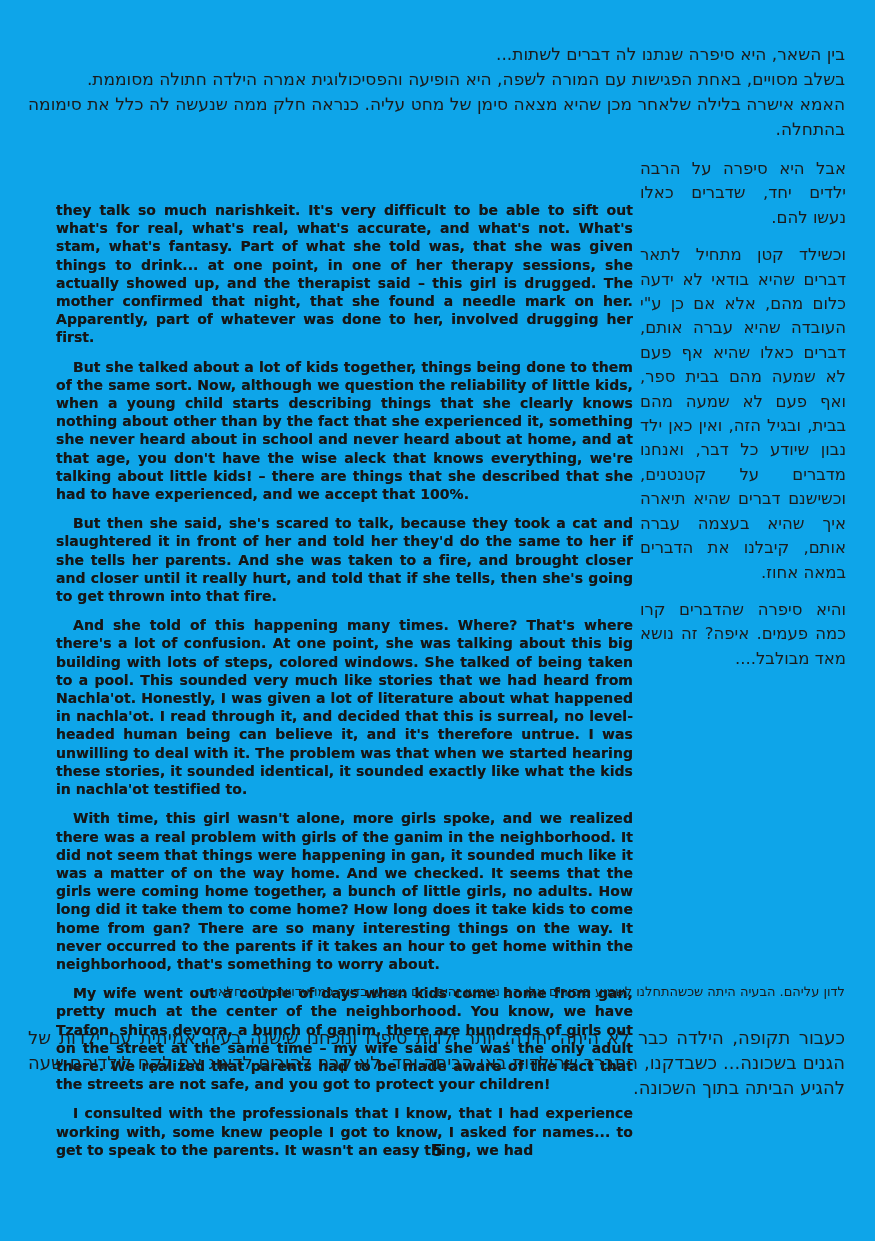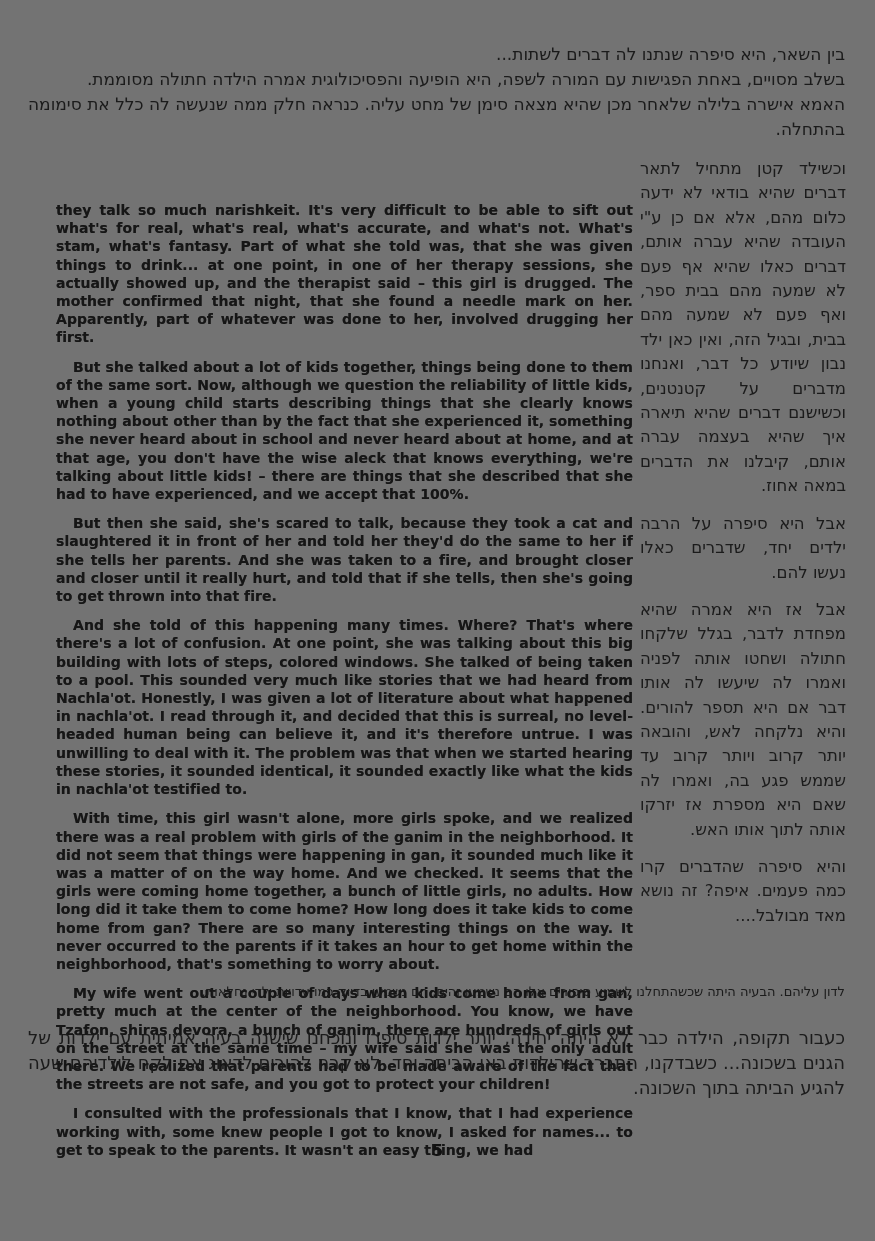--- a/index.html
+++ b/index.html
@@ -4,21 +4,21 @@
 <style>
   html, body {
     margin: 0;
     padding: 0;
     background: #ffffff;
   }
   .page {
     position: relative;
     width: 875px;
     height: 1241px;
-    background: #737373;
+    background: #0ea5e9;
     overflow: hidden;
     font-family: "DejaVu Sans", sans-serif;
     color: #1b1b1b;
   }
 
   
   .top-heb {
     position: absolute;
     top: 42px;
     right: 30px;
@@ -114,23 +114,22 @@
     <p class="noindent">they talk so much narishkeit. It's very difficult to be able to sift out what's for real, what's real, what's accurate, and what's not. What's stam, what's fantasy. Part of what she told was, that she was given things to drink... at one point, in one of her therapy sessions, she actually showed up, and the therapist said – this girl is drugged. The mother confirmed that night, that she found a needle mark on her. Apparently, part of whatever was done to her, involved drugging her first.</p>
     <p>But she talked about a lot of kids together, things being done to them of the same sort. Now, although we question the reliability of little kids, when a young child starts describing things that she clearly knows nothing about other than by the fact that she experienced it, something she never heard about in school and never heard about at home, and at that age, you don't have the wise aleck that knows everything, we're talking about little kids! – there are things that she described that she had to have experienced, and we accept that 100%.</p>
     <p>But then she said, she's scared to talk, because they took a cat and slaughtered it in front of her and told her they'd do the same to her if she tells her parents. And she was taken to a fire, and brought closer and closer until it really hurt, and told that if she tells, then she's going to get thrown into that fire.</p>
     <p>And she told of this happening many times. Where? That's where there's a lot of confusion. At one point, she was talking about this big building with lots of steps, colored windows. She talked of being taken to a pool. This sounded very much like stories that we had heard from Nachla'ot. Honestly, I was given a lot of literature about what happened in nachla'ot. I read through it, and decided that this is surreal, no level-headed human being can believe it, and it's therefore untrue. I was unwilling to deal with it. The problem was that when we started hearing these stories, it sounded identical, it sounded exactly like what the kids in nachla'ot testified to.</p>
     <p>With time, this girl wasn't alone, more girls spoke, and we realized there was a real problem with girls of the ganim in the neighborhood. It did not seem that things were happening in gan, it sounded much like it was a matter of on the way home. And we checked. It seems that the girls were coming home together, a bunch of little girls, no adults. How long did it take them to come home? How long does it take kids to come home from gan?  There are so many interesting things on the way. It never occurred to the parents if it takes an hour to get home within the neighborhood, that's something to worry about.</p>
     <p>My wife went out a couple of days when kids come home from gan, pretty much at the center of the neighborhood. You know, we have Tzafon, shiras devora, a bunch of ganim, there are hundreds of girls out on the street at the same time – my wife said she was the only adult there. We realized that parents had to be made aware of the fact that the streets are not safe, and you got to protect your children!</p>
     <p>I consulted with the professionals that I know, that I had experience working with, some knew people I got to know, I asked for names... to get to speak to the parents. It wasn't an easy thing, we had</p>
   </div>
 
   <div class="heb-col">
+    <p>אבל היא סיפרה על הרבה ילדים יחד, שדברים כאלו נעשו להם.</p>
     <p>וכשילד קטן מתחיל לתאר דברים שהיא בודאי לא ידעה כלום מהם, אלא אם כן ע"י העובדה שהיא עברה אותם, דברים כאלו שהיא אף פעם לא שמעה מהם בבית ספר, ואף פעם לא שמעה מהם בבית, ובגיל הזה, ואין כאן ילד נבון שיודע כל דבר, ואנחנו מדברים על קטנטנים, וכשישנם דברים שהיא תיארה איך שהיא בעצמה עברה אותם, קיבלנו את הדברים במאה אחוז.</p>
-    <p>אבל היא סיפרה על הרבה ילדים יחד, שדברים כאלו נעשו להם.</p>
-    <p>אבל אז היא אמרה שהיא מפחדת לדבר, בגלל שלקחו חתולה ושחטו אותה לפניה ואמרו לה שיעשו לה אותו דבר אם היא תספר להורים. והיא נלקחה לאש, והובאה יותר קרוב ויותר קרוב עד שממש פגע בה, ואמרו לה שאם היא מספרת אז יזרקו אותה לתוך אותו האש.</p>
     <p class="tight">והיא סיפרה שהדברים קרו כמה פעמים. איפה? זה נושא מאד מבולבל....</p>
   </div>
 
   <div class="heb-cont">לדון עליהם. הבעיה היתה שכשהתחלנו לשמוע סיפורים אלו הם נשמעו זהים. הם נשמעו בדיוק כמו עדויות ילדי נחלאות.</div>
 
   <div class="bottom-heb">
     <p>כעבור תקופה, הילדה כבר לא היתה יחידה, יותר ילדות סיפרו ונוכחנו שישנה בעיה אמיתית עם ילדות של הגנים בשכונה... כשבדקנו, התברר שהילדות באו הביתה יחד. לא קרה להורים לדאוג אם לקח לילדיהם שעה להגיע הביתה בתוך השכונה.</p>
   </div>
 
   <div class="page-num">5</div>

